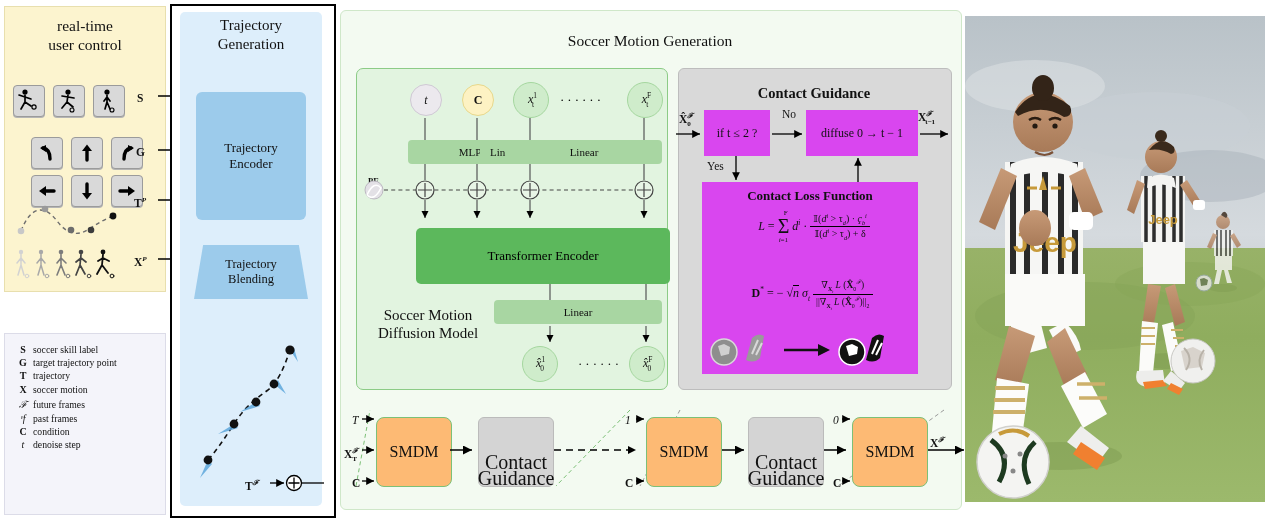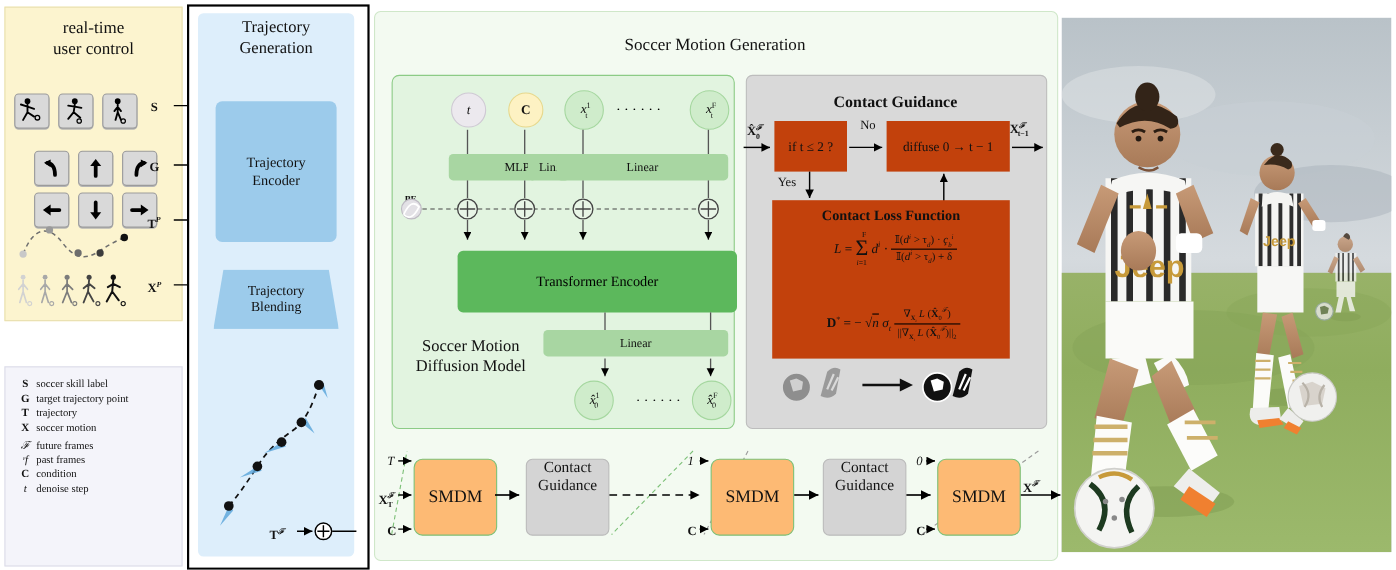--- a/index.html
+++ b/index.html
@@ -58,31 +58,31 @@
   .greenbar{position:absolute;background:#a8d6a2;border-radius:4px;
      display:flex;align-items:center;justify-content:center;font-size:11px;}
   #tf-enc{position:absolute;background:#5cb85c;border-radius:5px;
      display:flex;align-items:center;justify-content:center;font-size:13px;color:#000;}
   #smdm-label{font-size:15px;line-height:18px;}
 
   
   #cg-box{left:678px;top:68px;width:272px;height:320px;background:#d9d9d9;
      border:1px solid #bdbdbd;border-radius:6px;}
   #cg-title{font-size:14.5px;font-weight:bold;}
-  .graybox{position:absolute;background:#c2410c;display:flex;align-items:center;
+  .graybox{position:absolute;background:#d946ef;display:flex;align-items:center;
      justify-content:center;font-size:12px;}
   #clf-title{font-size:13px;font-weight:bold;}
 
   
   .smdm-sm{position:absolute;background:#fdba74;border:1.5px solid #7cc077;
      border-radius:8px;display:flex;align-items:center;justify-content:center;
      font-size:16px;}
   .cg-sm{position:absolute;background:#d4d4d4;border:1px solid #bbb;
-     border-radius:6px;display:flex;align-items:flex-start;justify-content:center;
-     font-size:14px;line-height:16px;text-align:center;}
+     border-radius:6px;display:flex;align-items:flex-end;justify-content:center;
+     font-size:20px;line-height:16px;text-align:center;}
 
   .lbl{position:absolute;font-size:11.5px;white-space:nowrap;}
   .lbl.b{font-weight:bold;}
   .lbl.i{font-style:italic;}
   sup,sub{font-size:.62em;}
   .cal{font-style:italic;font-family:"Liberation Serif",serif;}
 
   
   #render{left:965px;top:16px;width:300px;height:486px;overflow:hidden;}
   svg{display:block;overflow:visible;}
@@ -372,21 +372,21 @@
 <div class="lbl abs" style="left:707px;top:160px;">Yes</div>
 
 <svg class="abs" style="left:672px;top:100px;" width="290" height="100">
   <path d="M4 34 L28 34" stroke="#000" stroke-width="1.3" marker-end="url(#ar)"></path>
   <path d="M100 34 L130 34" stroke="#000" stroke-width="1.3" marker-end="url(#ar)"></path>
   <path d="M248 34 L276 34" stroke="#000" stroke-width="1.3" marker-end="url(#ar)"></path>
   <path d="M64 56 L64 80" stroke="#000" stroke-width="1.3" marker-end="url(#ar)"></path>
   <path d="M186 92 L186 58" stroke="#000" stroke-width="1.3" marker-end="url(#ar)"></path>
 </svg>
 
-<div class="graybox abs" style="left:702px;top:182px;width:216px;height:144px;align-items:flex-start;">
+<div class="graybox abs" style="left:702px;top:182px;width:216px;height:192px;align-items:flex-start;">
   <div style="width:100%;text-align:center;margin-top:6px;" id="clf-title">Contact Loss Function</div>
 </div>
 
 <div class="abs mathblk" style="left:714px;top:212px;width:200px;text-align:center;">
   <span style="font-style:italic;">L</span> =
   <span style="display:inline-block;vertical-align:middle;position:relative;">
     <span style="display:block;font-size:7px;position:absolute;top:-8px;left:6px;">F</span>
     <span style="font-size:20px;line-height:18px;">Σ</span>
     <span style="display:block;font-size:7px;position:absolute;bottom:-7px;left:1px;"><i>i</i>=1</span>
   </span>

